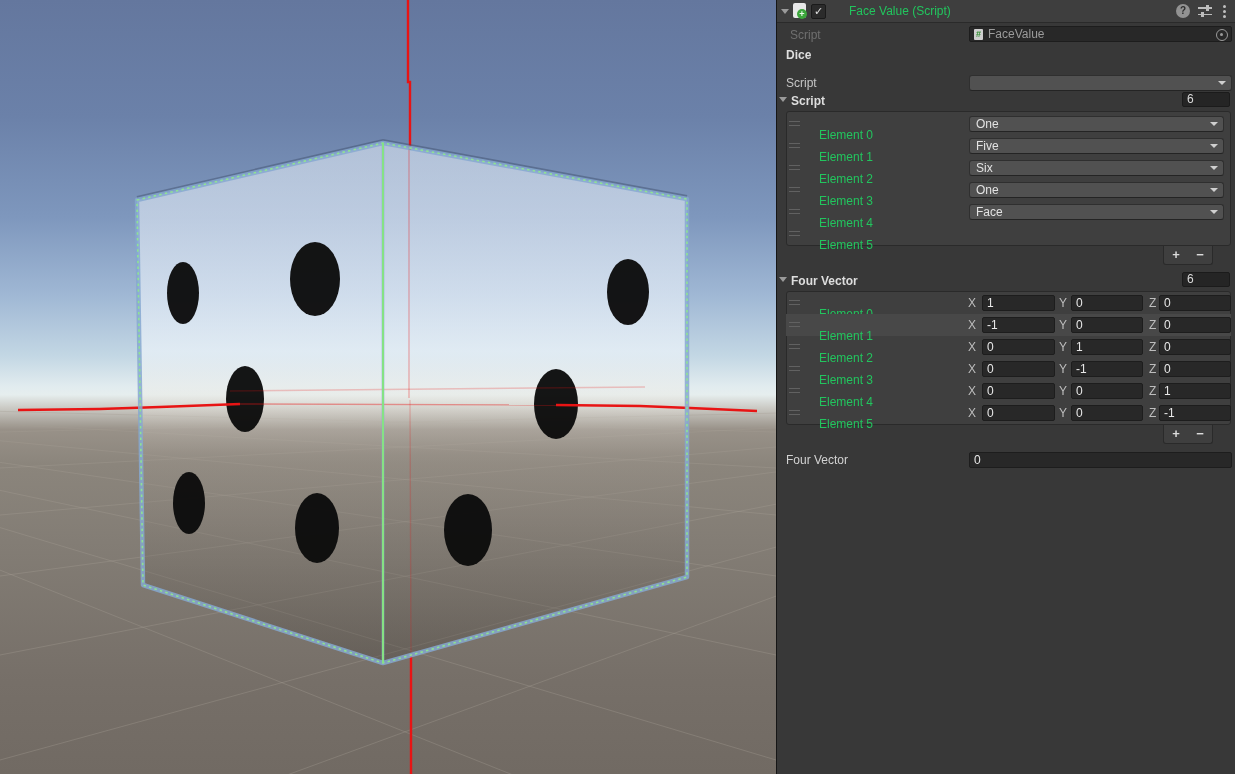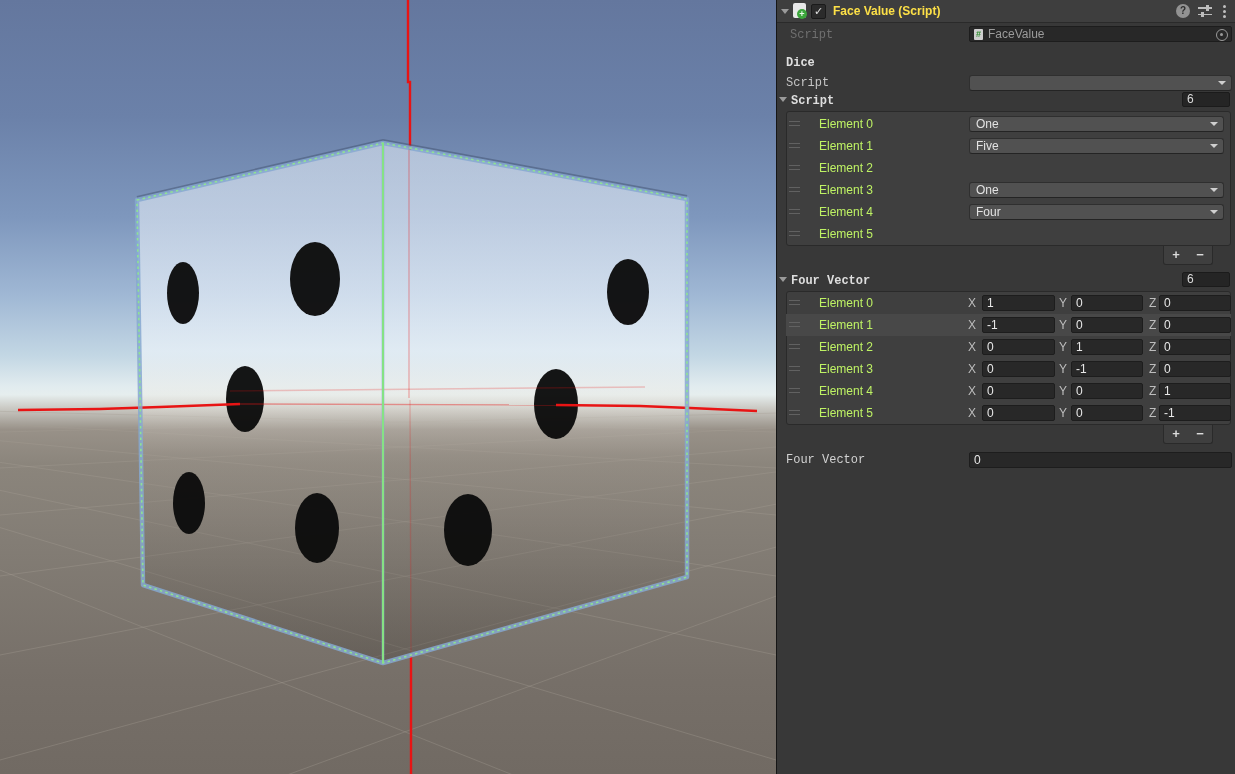--- a/index.html
+++ b/index.html
@@ -12,39 +12,39 @@
       #64779e 0%, #6b81a9 15%, #7e97bd 28%, #9fb7d4 38%, #c3d7e4 46%,
       #e2ecef 50%, #e6eeee 51%, #c9c8c2 52.8%, #989188 55.5%,
       #8b857c 60%, #837d75 70%, #766f68 88%, #716a63 100%);}
   .scene svg{position:absolute;left:0;top:0;}
 
   
   .inspector{position:absolute;left:776px;top:0;width:459px;height:774px;
     background:#383838;border-left:1px solid #161616;box-sizing:border-box;color:#c6c6c6;}
   .comp-header{position:absolute;left:0;top:0;right:0;height:22px;background:#3e3e3e;
     border-bottom:1px solid #2a2a2a;}
-  .title{position:absolute;left:56px;top:4px;color:#fde047;font-weight:bold;}
+  .title{position:absolute;left:72px;top:4px;color:#22c55e;font-weight:normal;}
 
   .tri-down{width:0;height:0;border-left:4px solid transparent;border-right:4px solid transparent;
     border-top:5px solid #9a9a9a;position:absolute;}
   .checkbox{position:absolute;left:34px;top:4px;width:13px;height:13px;background:#2b2b2b;
     border:1px solid #1a1a1a;border-radius:2px;color:#e0e0e0;font-size:11px;line-height:12px;
     text-align:center;}
   .script-badge{position:absolute;left:16px;top:3px;width:13px;height:15px;background:#e8e8e8;border-radius:2px;}
   .script-badge .green{position:absolute;right:-1px;bottom:-1px;width:10px;height:10px;background:#3ca63c;
     border-radius:50%;color:#eafaea;font-size:9px;line-height:10px;text-align:center;font-weight:bold;}
   .help-ic{position:absolute;left:399px;top:4px;width:14px;height:14px;border-radius:50%;background:#929292;
     color:#2d2d2d;font-weight:bold;font-size:10px;line-height:14px;text-align:center;}
   .preset-ic{position:absolute;left:421px;top:5px;width:14px;height:12px;}
   .preset-ic i{position:absolute;background:#bdbdbd;}
   .kebab{position:absolute;left:445px;top:5px;width:4px;height:13px;display:flex;flex-direction:column;
     justify-content:space-between;align-items:center;}
   .kebab i{width:3px;height:3px;border-radius:50%;background:#c0c0c0;}
 
-  .lbl{position:absolute;line-height:16px;color:#c6c6c6;font-family:Liberation Mono, monospace;}
+  .lbl{position:absolute;line-height:16px;color:#c6c6c6;}
   .lbl.dim{color:#6f6f6f;}
   .lbl.hdr{color:#dedede;font-weight:bold;}
   .lbl.bright{color:#d2d2d2;}
 
   .field{position:absolute;background:#282828;border:1px solid #1d1d1d;border-radius:2px;
     box-sizing:border-box;color:#e8e8e8;line-height:14px;padding-left:4px;height:16px;}
   .dropdown{position:absolute;background:#515151;border:1px solid #2f2f2f;border-bottom-color:#242424;
     border-radius:3px;box-sizing:border-box;color:#e2e2e2;line-height:14px;padding-left:6px;height:16px;}
   .dd-arrow{position:absolute;right:5px;top:5px;width:0;height:0;border-left:4px solid transparent;
     border-right:4px solid transparent;border-top:4px solid #cfcfcf;}
@@ -53,21 +53,21 @@
   .obj-picker i{position:absolute;left:3px;top:3px;width:3px;height:3px;background:#9a9a9a;border-radius:50%;}
   .mini-script{position:absolute;left:4px;top:2px;width:9px;height:11px;background:#cfcfcf;border-radius:1px;
     color:#2f8f2f;font-size:9px;line-height:11px;text-align:center;font-weight:bold;}
   .fieldtext{position:absolute;left:18px;top:0;line-height:14px;color:#9b9b9b;}
 
   .listbox{position:absolute;background:#3f3f3f;border:1px solid #2a2a2a;border-radius:3px;box-sizing:border-box;}
   .el-row{position:absolute;left:9px;width:445px;height:22px;}
   .el-row.hl{background:#484848;}
   .handle{position:absolute;left:3px;top:8px;width:11px;height:5px;border-top:1px solid #616161;
     border-bottom:1px solid #616161;box-sizing:border-box;}
-  .el-label{position:absolute;left:33px;top:3px;color:#bef264;line-height:16px;}
+  .el-label{position:absolute;left:33px;top:14px;color:#22c55e;line-height:16px;}
   .axis-lbl{position:absolute;top:3px;color:#bdbdbd;line-height:16px;}
   .count-field{position:absolute;left:405px;width:48px;height:15px;background:#252525;
     border:1px solid #1b1b1b;border-radius:2px;box-sizing:border-box;color:#dcdcdc;line-height:13px;padding-left:4px;}
   .footer{position:absolute;left:386px;width:50px;height:19px;background:#3f3f3f;border:1px solid #2a2a2a;
     border-top:none;border-radius:0 0 3px 3px;box-sizing:border-box;display:flex;}
   .footer span{flex:1;text-align:center;color:#dcdcdc;font-weight:bold;line-height:17px;font-size:13px;}
 </style>
 </head>
 <body>
 
@@ -159,21 +159,21 @@
 
     <span class="lbl dim" style="left:13px;top:27px;">Script</span>
     <div class="field" style="left:192px;top:26px;width:263px;">
       <span class="mini-script">#</span>
       <span class="fieldtext">FaceValue</span>
       <span class="obj-picker">
           <i></i>
         </span>
     </div>
 
-    <span class="lbl hdr" style="left:9px;top:55px;">Dice</span>
+    <span class="lbl hdr" style="left:9px;top:47px;">Dice</span>
 
     <span class="lbl" style="left:9px;top:75px;">Script</span>
     <div class="dropdown" style="left:192px;top:75px;width:263px;">
       <span></span>
       <span class="dd-arrow"></span>
     </div>
 
     <span class="tri-down" style="left:2px;top:97px;"></span>
     <span class="lbl hdr" style="left:14px;top:93px;">Script</span>
     <div class="count-field" style="top:92px;">6</div>
@@ -190,33 +190,36 @@
     <div class="el-row" style="top:135px;">
       <span class="handle"></span>
       <span class="el-label">Element 1</span>
       <div class="dropdown" style="left:183px;top:3px;width:255px;">
         <span>Five</span>
         <span class="dd-arrow"></span></div>
     </div>
     <div class="el-row" style="top:157px;">
       <span class="handle"></span>
       <span class="el-label">Element 2</span>
+      <div class="dropdown" style="left:183px;top:3px;width:255px;">
+        <span>Six</span>
+        <span class="dd-arrow"></span></div>
     </div>
     <div class="el-row" style="top:179px;">
       <span class="handle"></span>
       <span class="el-label">Element 3</span>
       <div class="dropdown" style="left:183px;top:3px;width:255px;">
         <span>One</span>
         <span class="dd-arrow"></span></div>
     </div>
     <div class="el-row" style="top:201px;">
       <span class="handle"></span>
       <span class="el-label">Element 4</span>
       <div class="dropdown" style="left:183px;top:3px;width:255px;">
-        <span>Four</span>
+        <span>Face</span>
         <span class="dd-arrow"></span></div>
     </div>
     <div class="el-row" style="top:223px;">
       <span class="handle"></span>
       <span class="el-label">Element 5</span>
     </div>
 
     <div class="footer" style="top:246px;">
       <span>+</span>
       <span>−</span>

